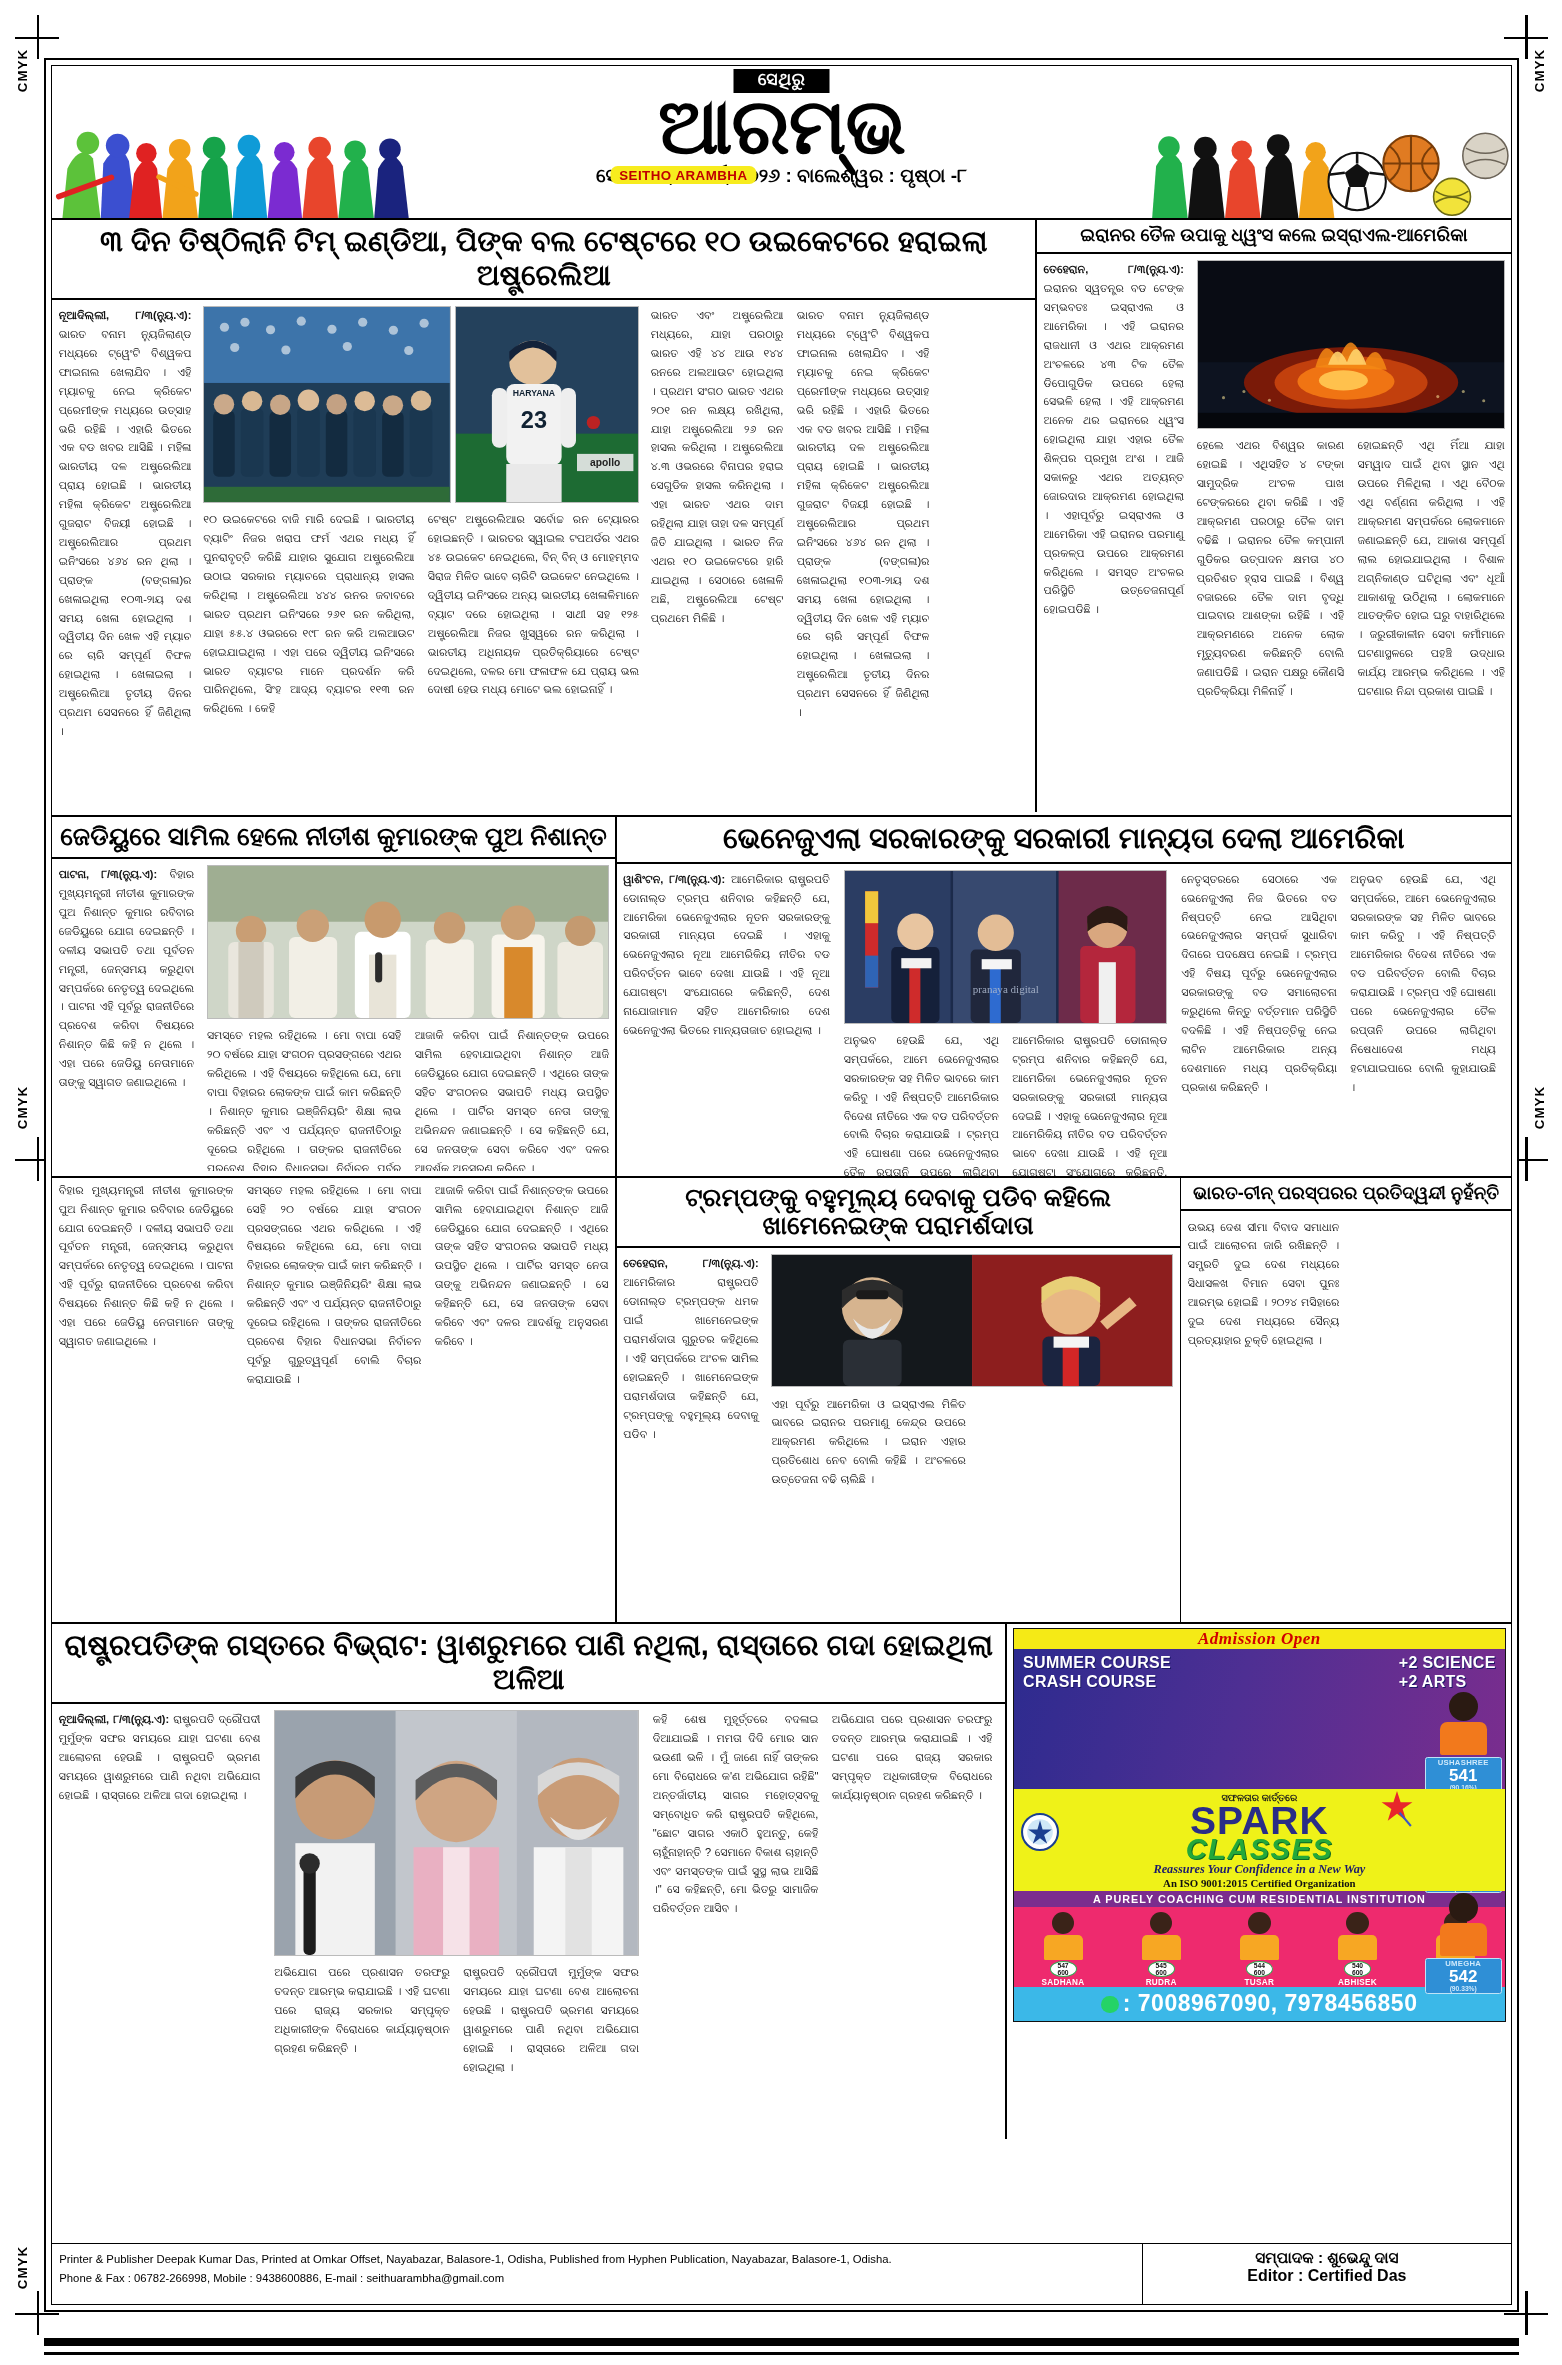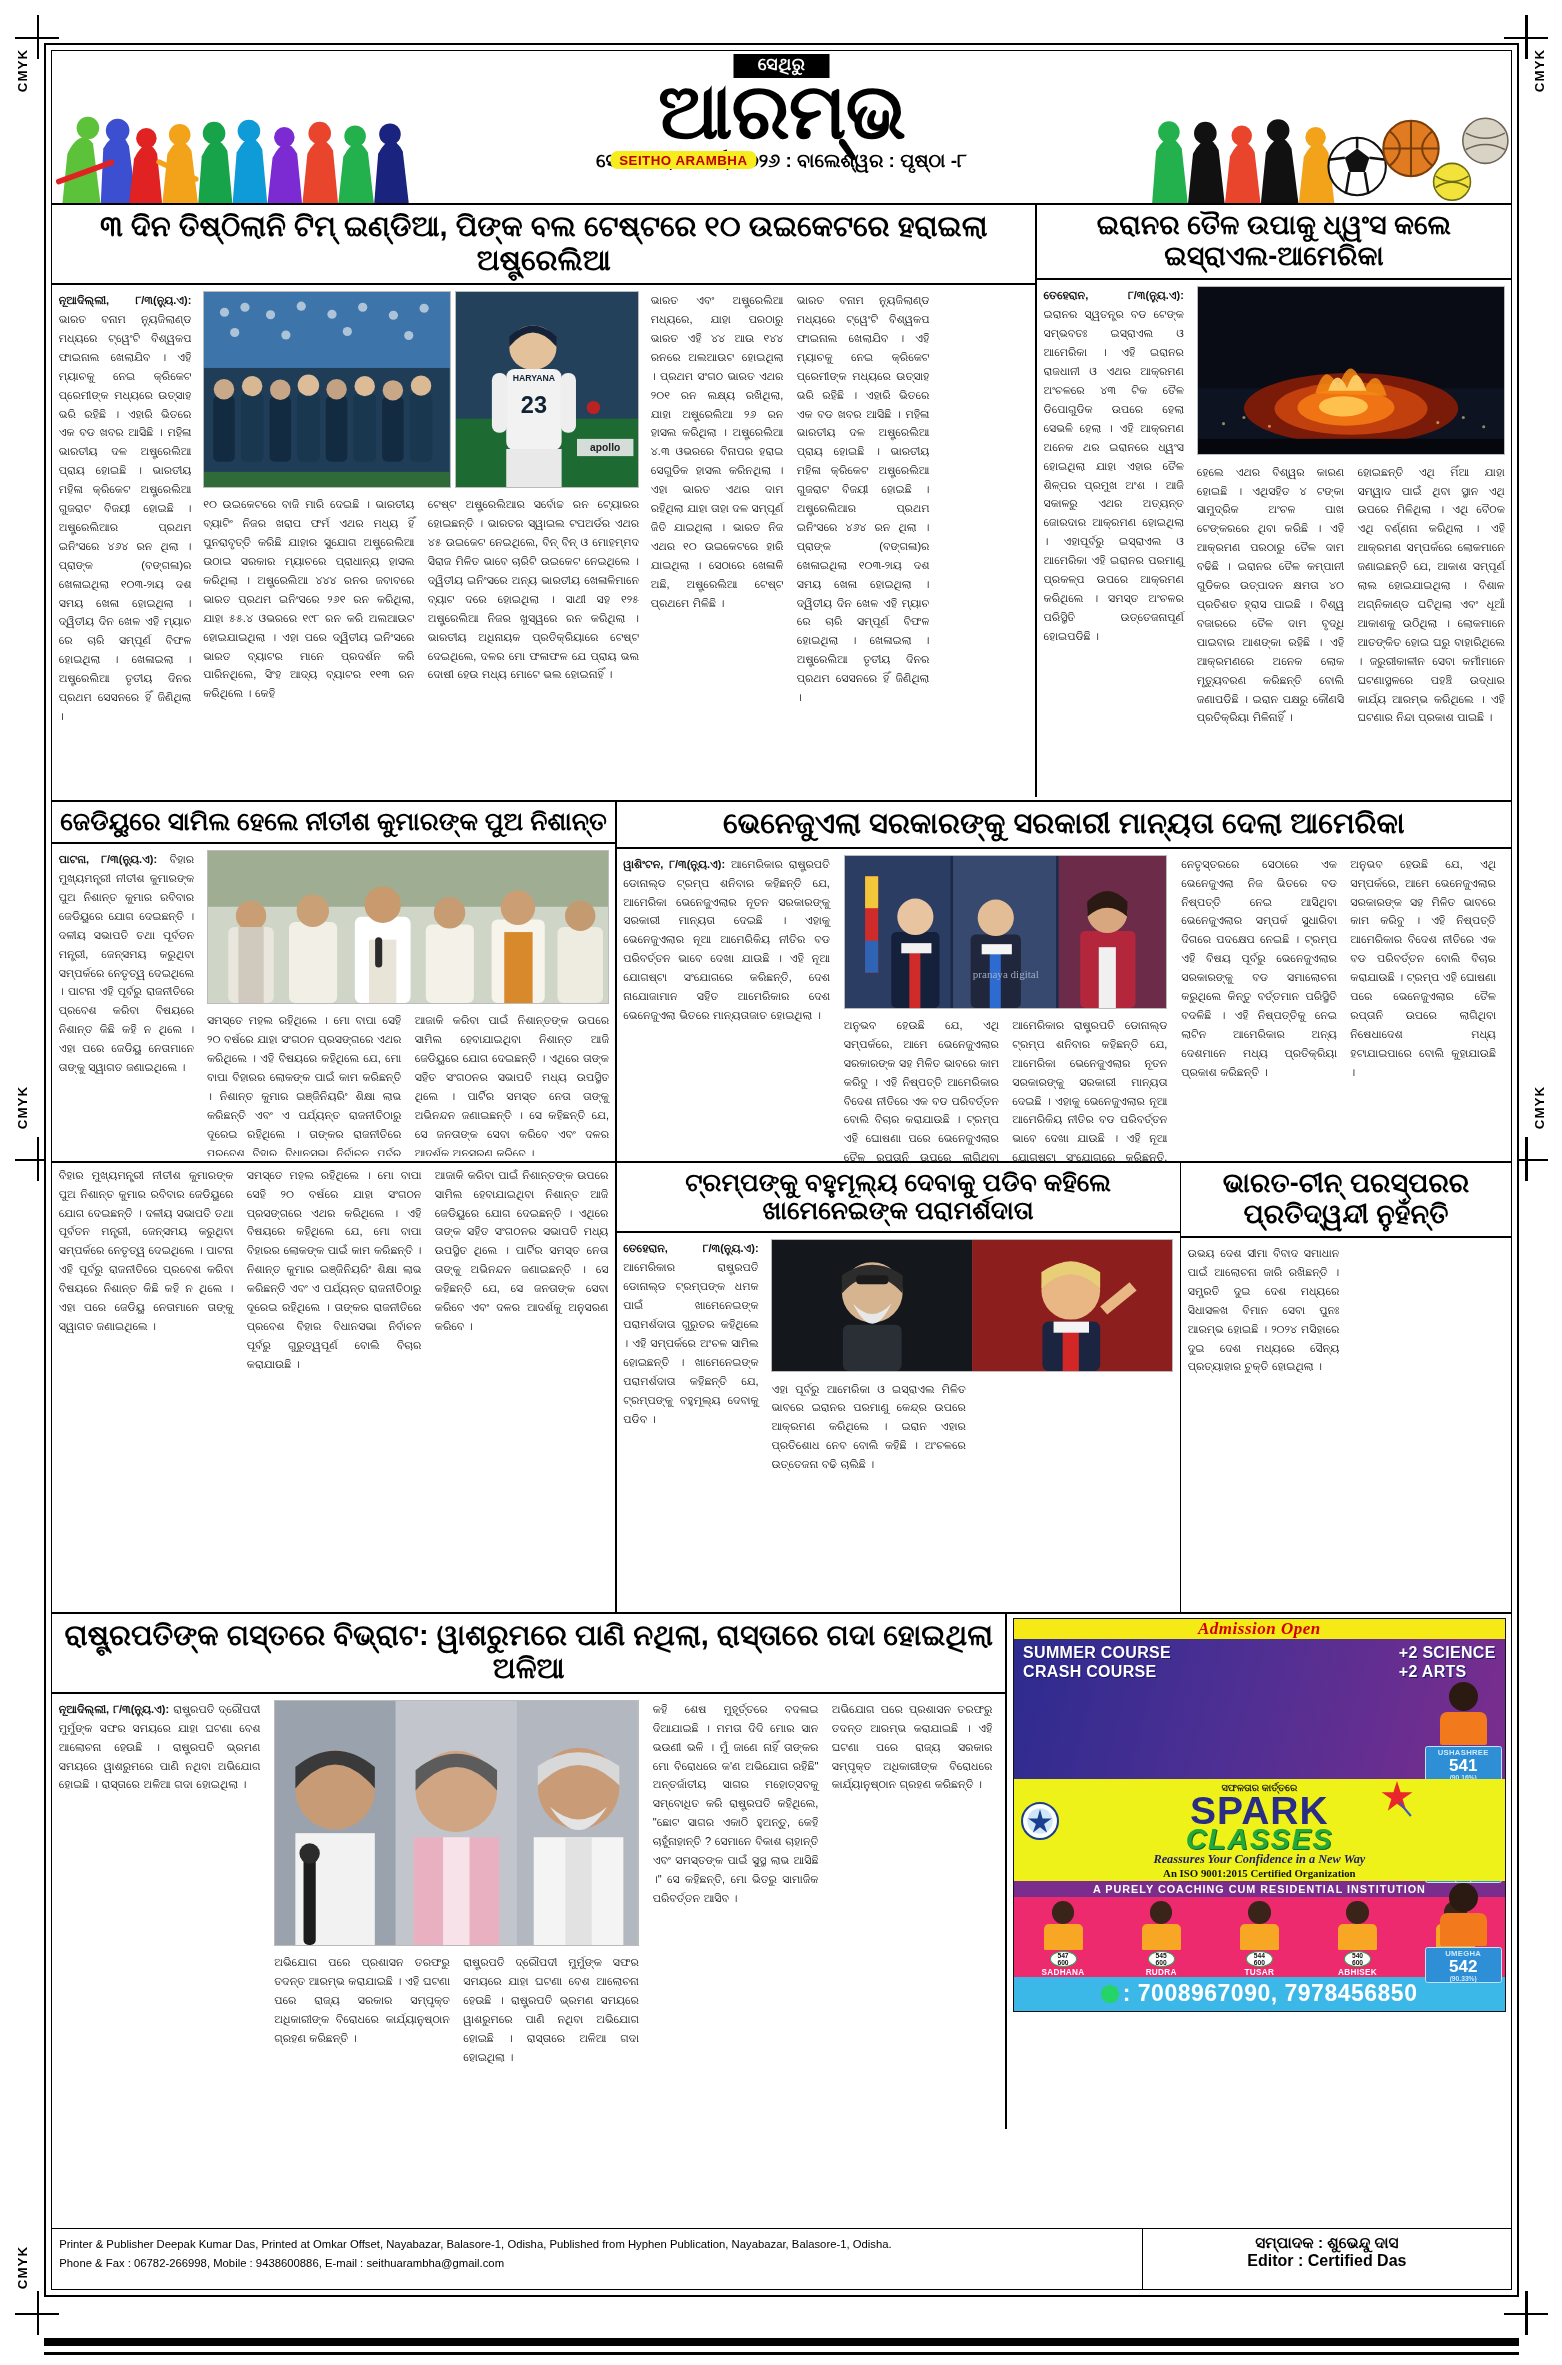--- a/index.html
+++ b/index.html
@@ -16,21 +16,21 @@
   
   .regmark { position:absolute; width:44px; height:44px; }
   .regmark .v { position:absolute; left:21.5px; top:0; width:2.6px; height:44px; background:#000; }
   .regmark .h { position:absolute; top:21.5px; left:0; width:44px; height:2.6px; background:#000; }
   .cmyk { position:absolute; font-size:13.3px; font-weight:bold; letter-spacing:1px;
           font-family:"Liberation Sans",sans-serif; color:#000; line-height:1.05; }
   .cmyk.vert { writing-mode:vertical-rl; transform:rotate(180deg); }
 
   
   #frame {
-    position:absolute; left:44px; top:43px;
+    position:absolute; left:44px; top:58px;
     width:1475px; height:2254px;
     border:2.6px solid #000;
     background:#fff;
     padding-left:8px;
   }
   #inner { position:absolute; inset:5.1px; border:1px solid #000; background:#fff; }
 
   
   .masthead { position:relative; height:154px; overflow:hidden; border-bottom:2.6px solid #000; }
   .mh-sports-left, .mh-sports-right { position:absolute; top:0; height:154px; width:359px; overflow:hidden; }
@@ -49,21 +49,21 @@
                   letter-spacing:0.5px; font-family:"Liberation Sans",sans-serif; }
   .mh-dateline { font-size:19px; font-weight:bold; margin-top:2px; color:#000; letter-spacing:0px; }
   .hline { height:2px; background:#000; width:100%; }
 
   .headline {
     font-size:25px; font-weight:bold; text-align:center; line-height:1.15;
     padding:5.1px 4.1px 6.1px; color:#000;
     font-family:"Liberation Sans",sans-serif;
   }
   .headline.big { font-size:29px; }
-  .headline.mid { font-size:27px; }
+  .headline.mid { font-size:18px; }
 
   .colwrap { display:flex; }
   .col { padding:0 6.7px; }
   .col + .col { border-left:0; }
 
   .body-odia {
     font-size:11px; line-height:1.72; text-align:justify; color:#111;
     font-family:"Liberation Sans",sans-serif;
     word-spacing:0.5px;
     hyphens:none;

